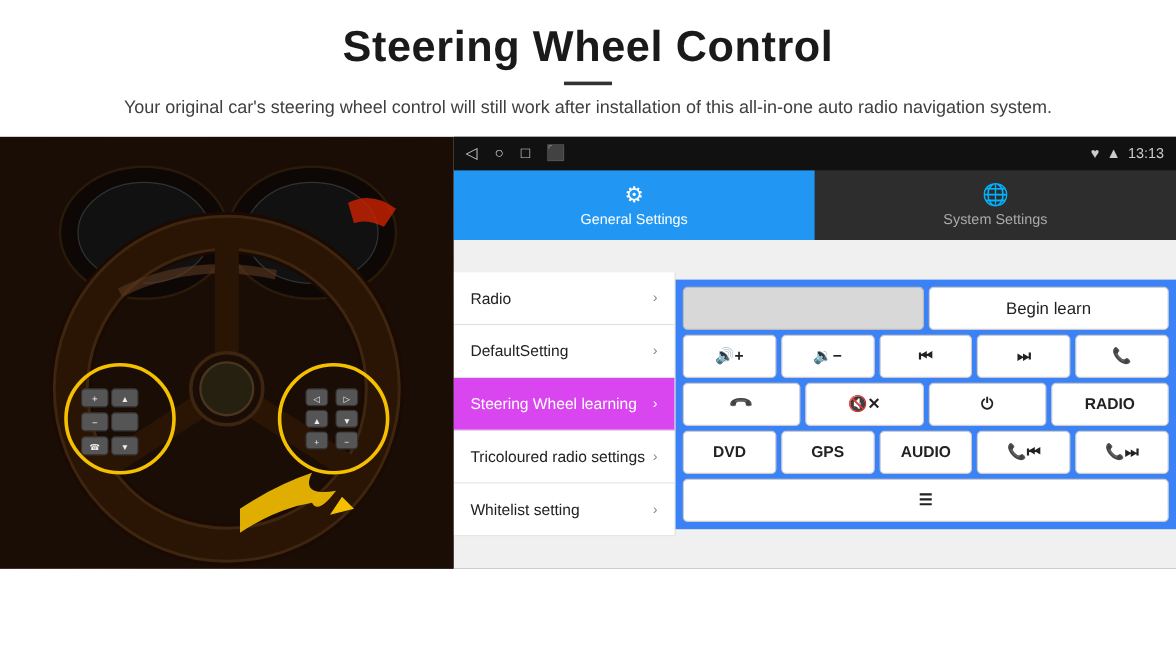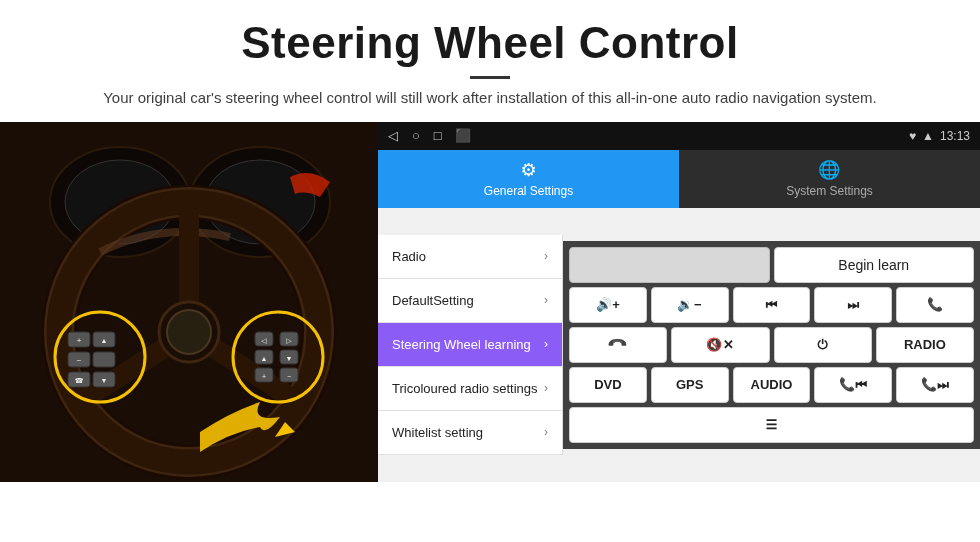--- a/index.html
+++ b/index.html
@@ -11,21 +11,21 @@
       overflow: hidden;
     }
 
     
     .top-section {
       text-align: center;
       padding: 18px 40px 12px;
       background: #fff;
     }
     .main-title {
-      font-size: 44px;
+      font-size: 36px;
       font-weight: 900;
       color: #1a1a1a;
       letter-spacing: 0.5px;
     }
     .title-divider {
       width: 40px;
       height: 3px;
       background: #333;
       margin: 8px auto;
     }
@@ -131,36 +131,36 @@
       align-items: center;
       justify-content: space-between;
       padding: 14px 14px;
       font-size: 13px;
       color: #222;
       border-bottom: 1px solid #e0e0e0;
       cursor: pointer;
       background: #fff;
     }
     .menu-item.active {
-      background: #8b5cf6;
+      background: #d946ef;
       color: #fff;
       gap: 12px;
     }
     .menu-item .chevron {
       font-size: 12px;
       color: #888;
     }
     .menu-item.active .chevron {
       color: #fff;
     }
 
     
     .right-controls {
       flex: 1;
-      background: #404040;
+      background: #3b82f6;
       padding: 6px;
       display: flex;
       flex-direction: column;
       gap: 4px;
     }
 
     .control-row {
       display: flex;
       gap: 4px;
       flex: 1;

